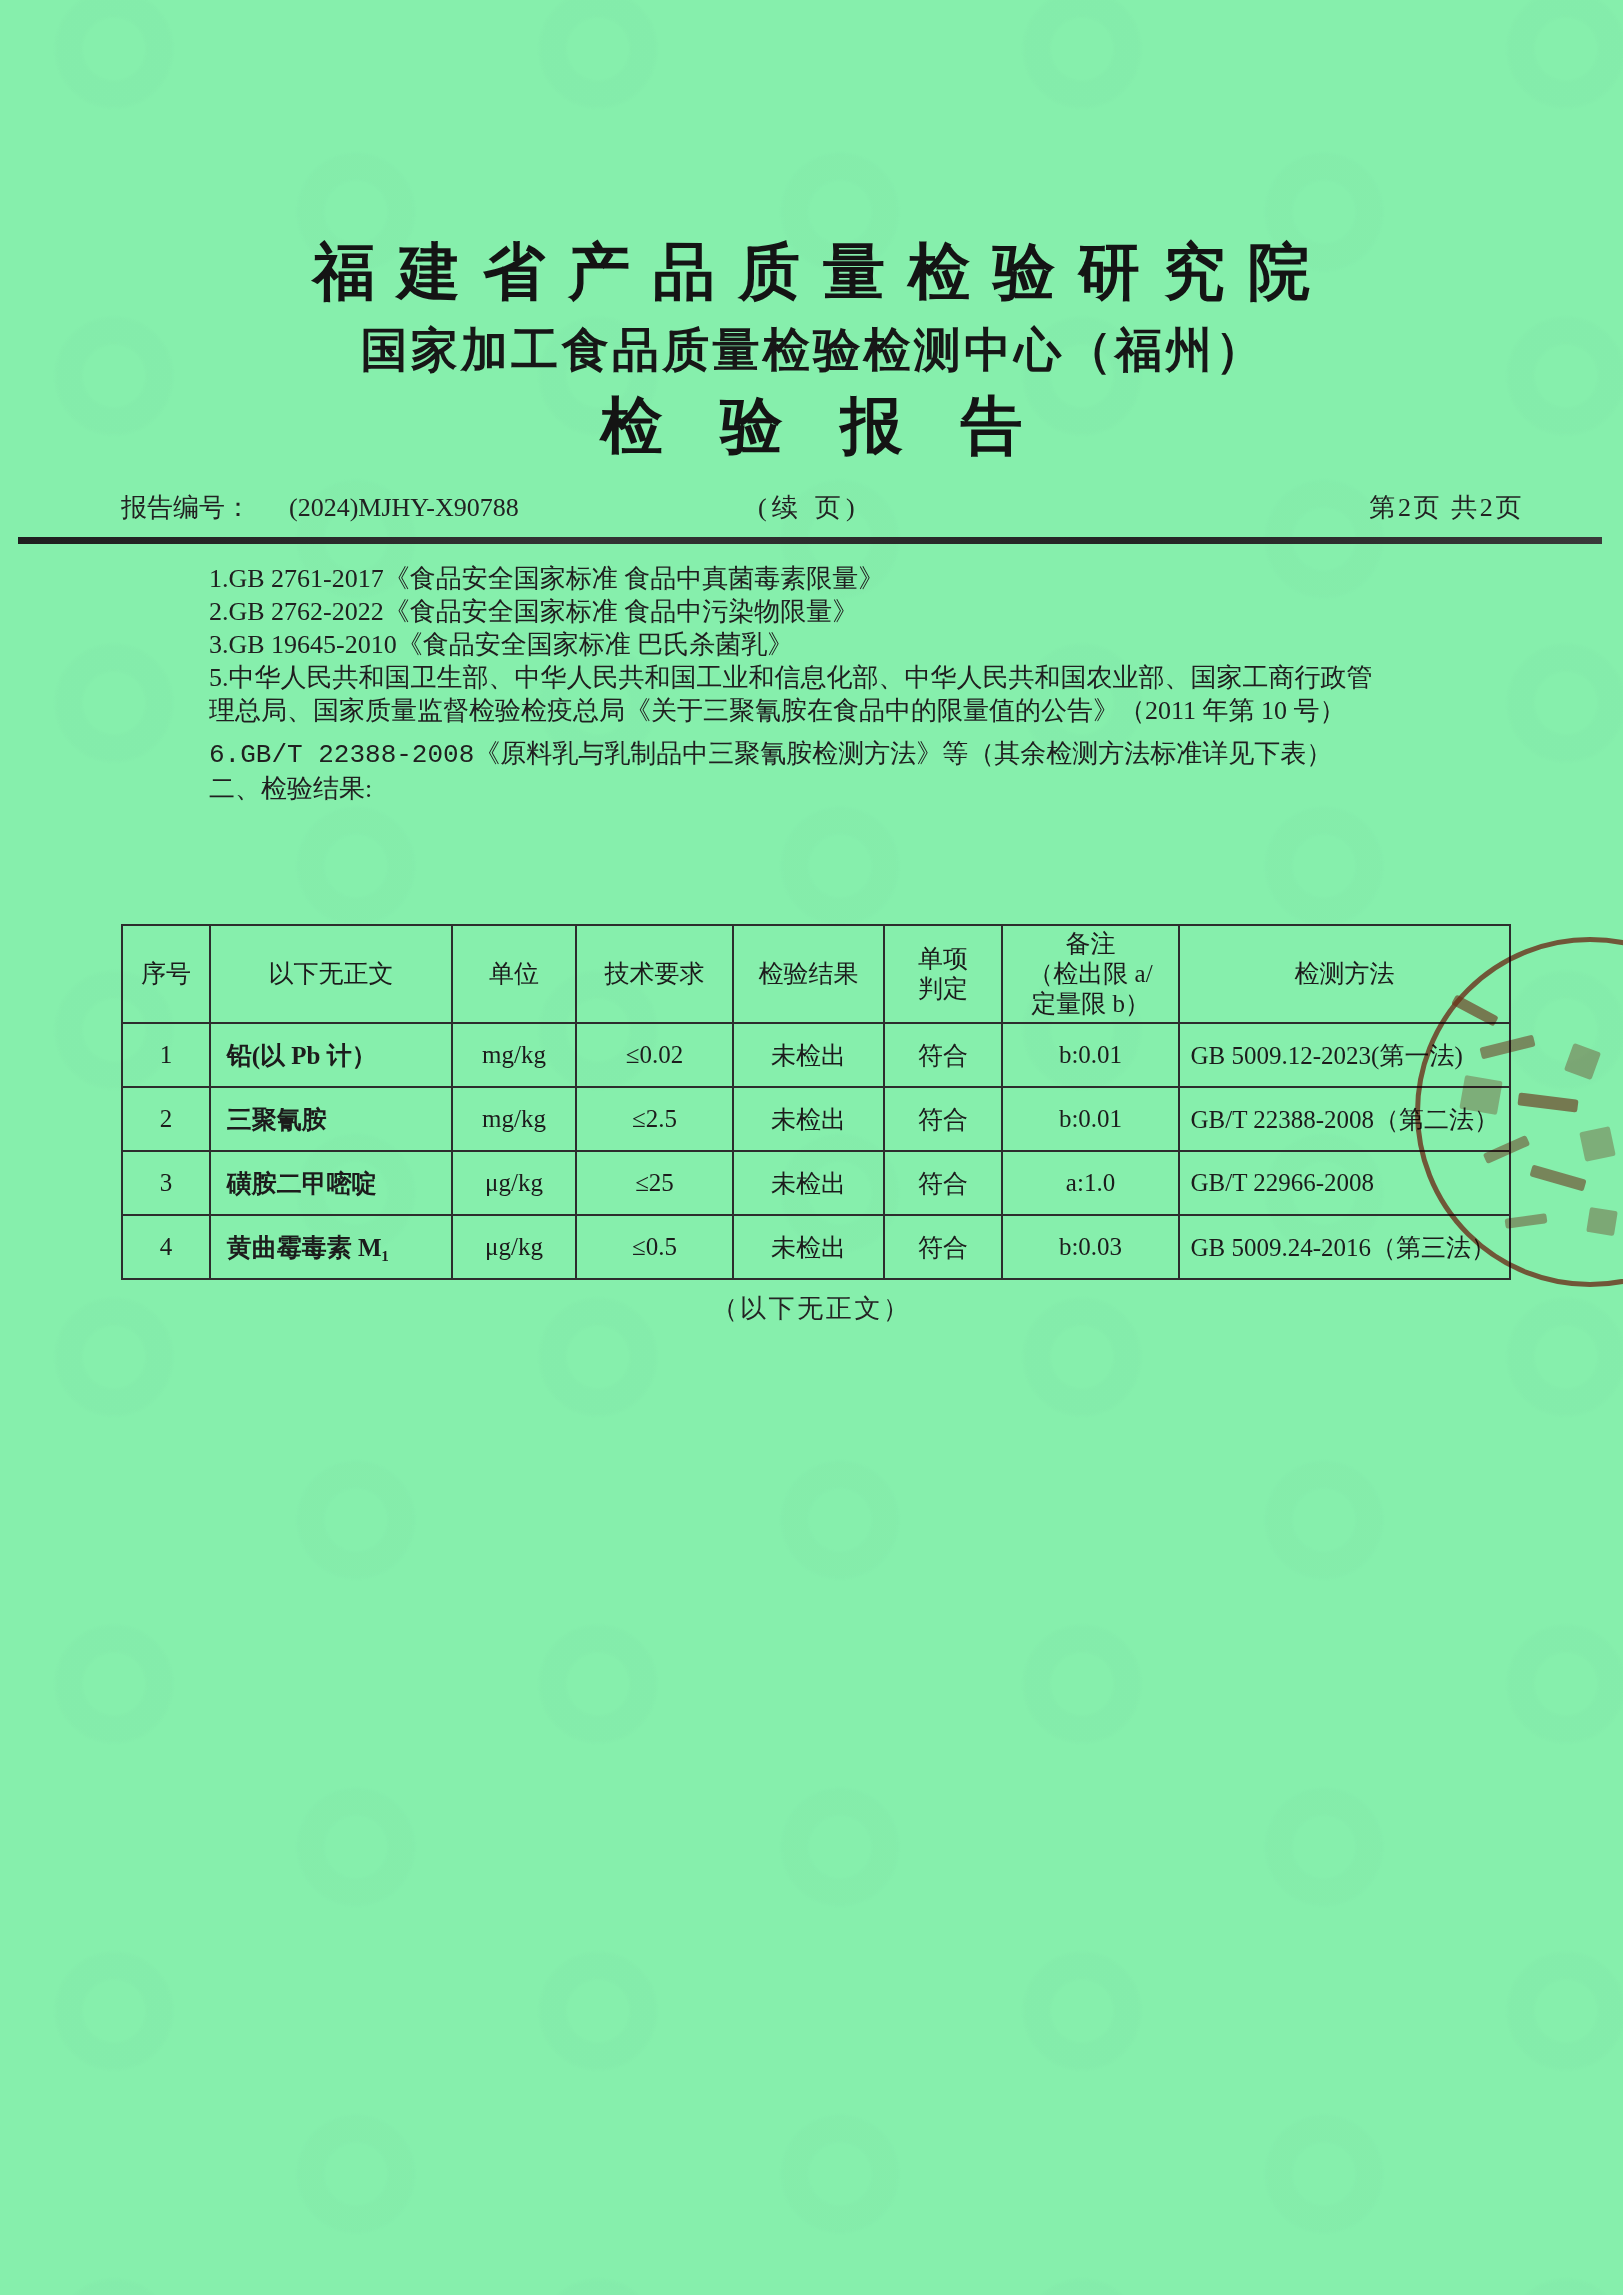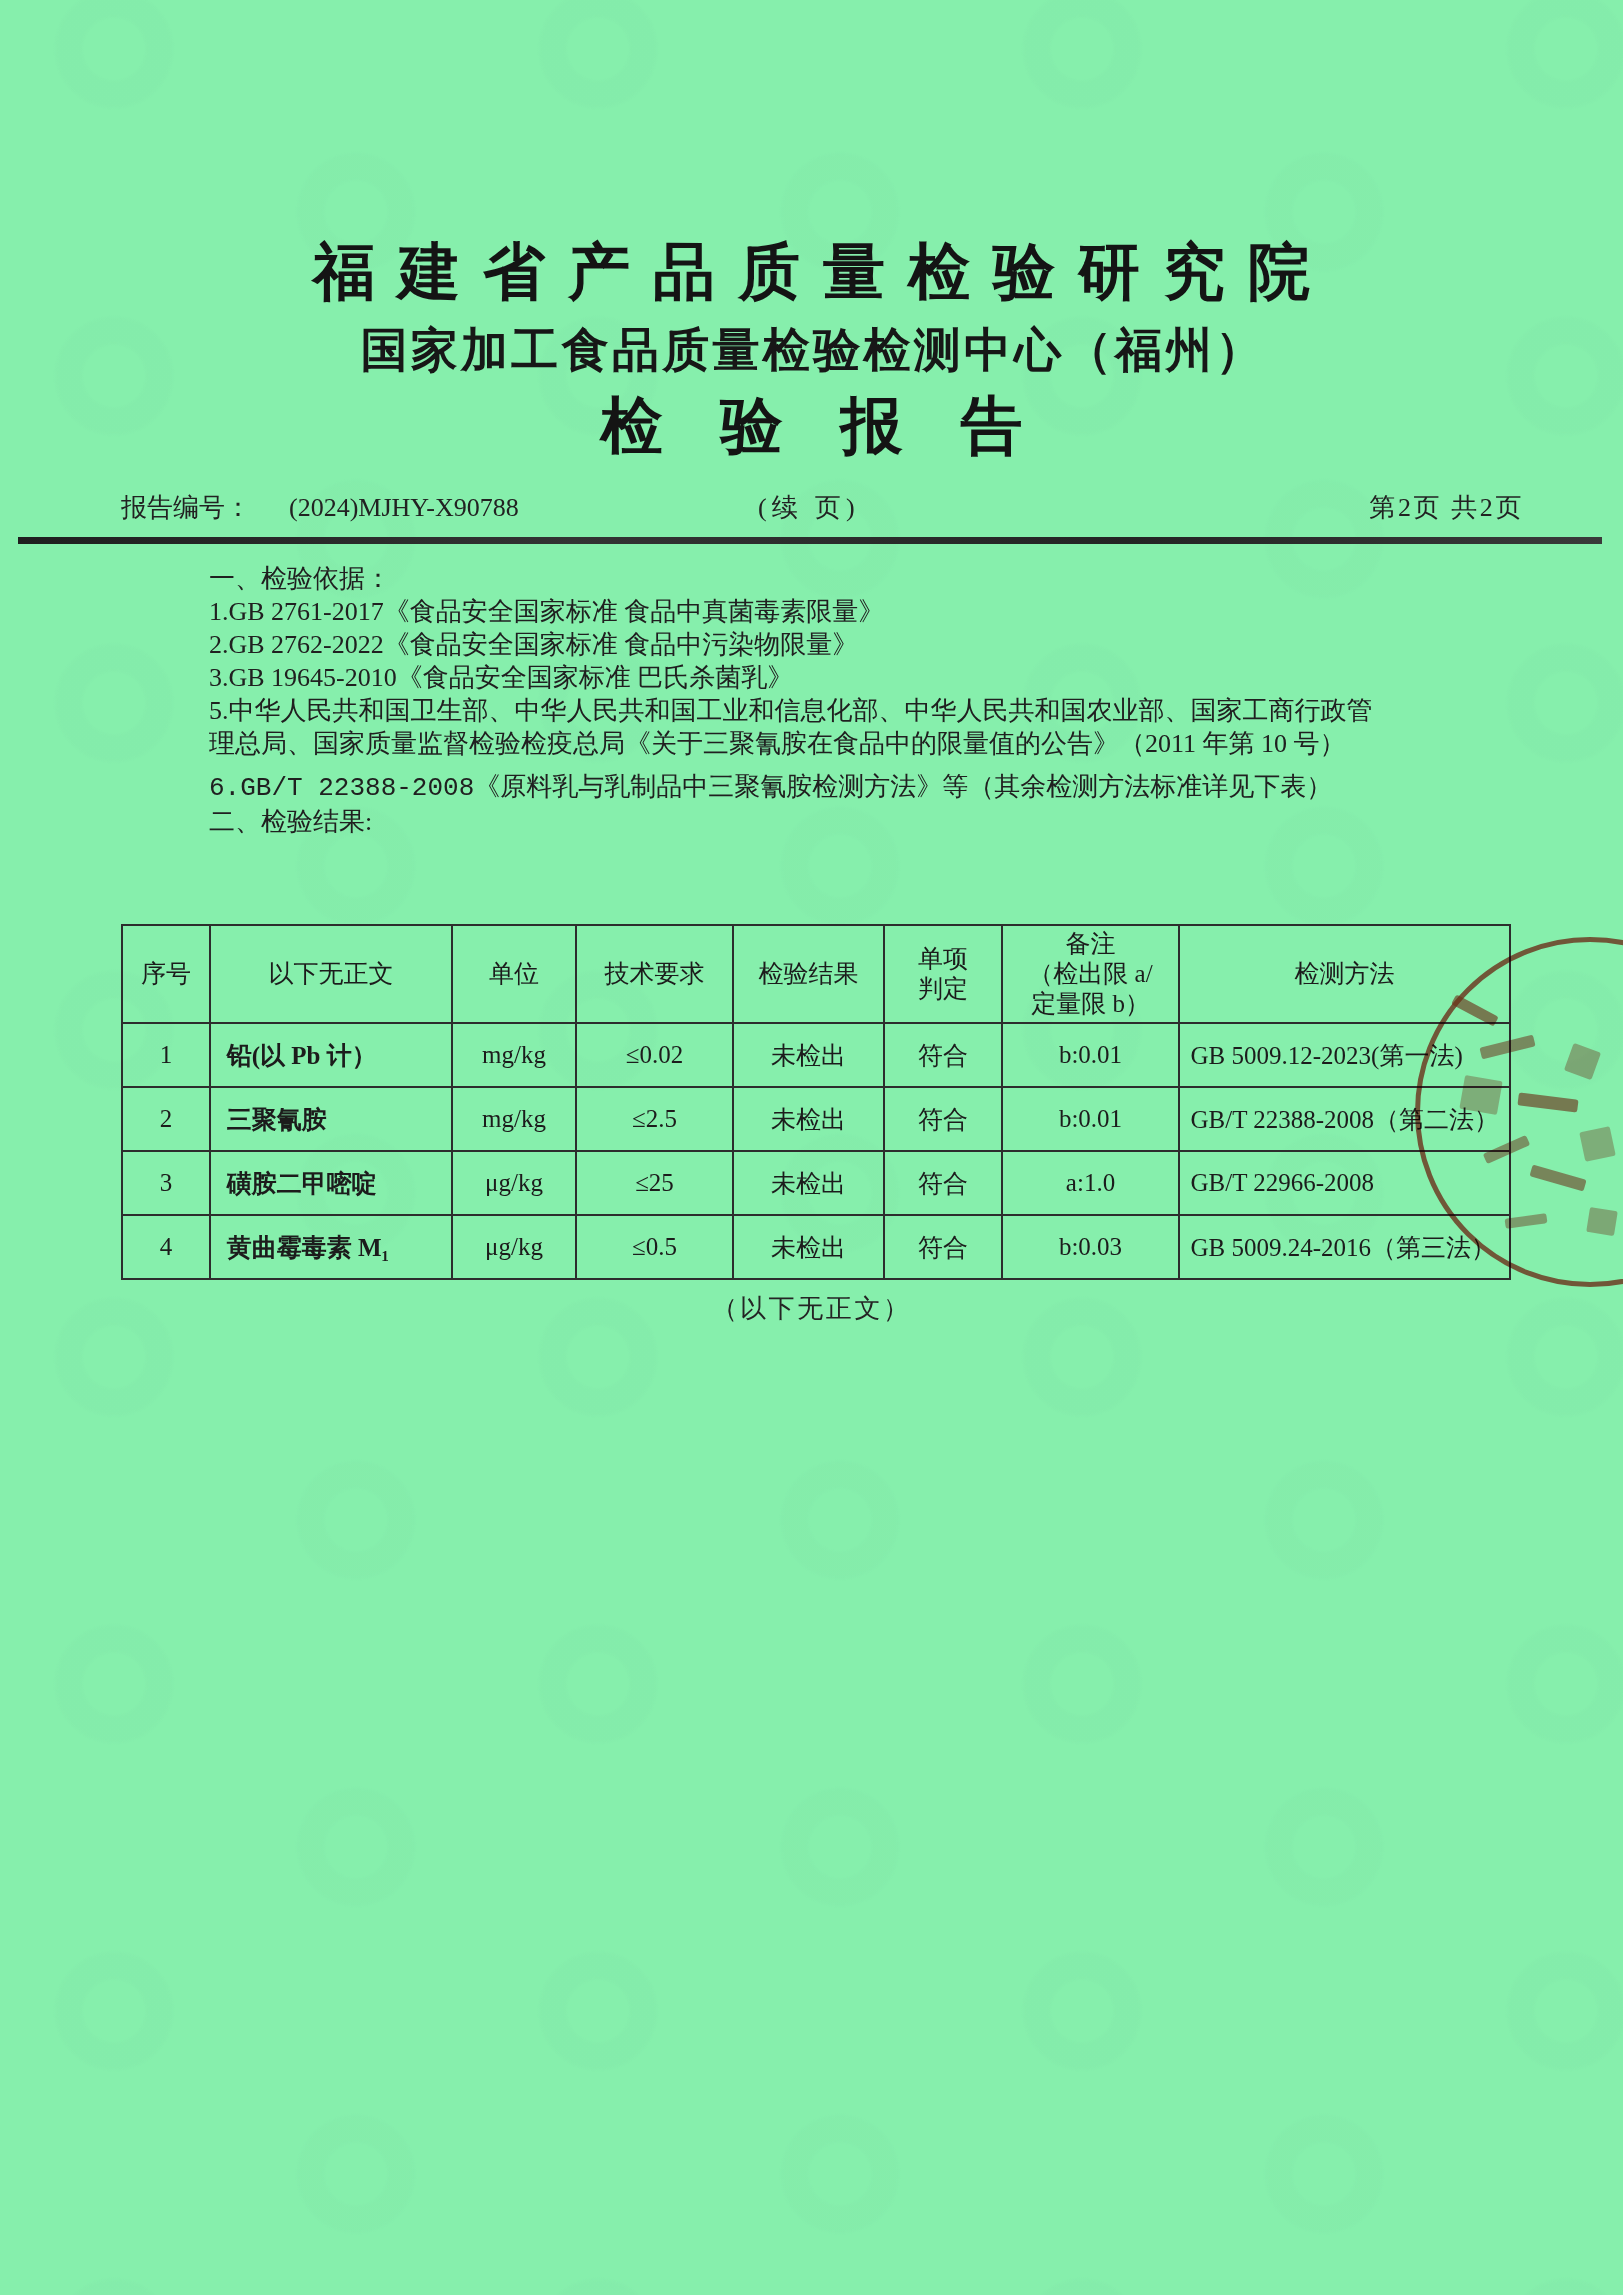--- a/index.html
+++ b/index.html
@@ -119,21 +119,20 @@
     <span class="report-no">
       <span>报告编号：</span><span class="report-no-value">(2024)MJHY-X90788</span>
     </span>
     <span class="continued">(续 页)</span>
     <span class="page-info">第2页 共2页</span>
   </div>
 
   <div class="abs rule"></div>
 
   <div class="abs body-text">
-    <p class="sec">一、检验依据：</p>
     <p>1.GB 2761-2017《食品安全国家标准 食品中真菌毒素限量》</p>
     <p>2.GB 2762-2022《食品安全国家标准 食品中污染物限量》</p>
     <p>3.GB 19645-2010《食品安全国家标准 巴氏杀菌乳》</p>
     <p>5.中华人民共和国卫生部、中华人民共和国工业和信息化部、中华人民共和国农业部、国家工商行政管理总局、国家质量监督检验检疫总局《关于三聚氰胺在食品中的限量值的公告》（2011 年第 10 号）</p>
     <p class="gap-before">6.GB/T 22388-2008《原料乳与乳制品中三聚氰胺检测方法》等（其余检测方法标准详见下表）</p>
     <p class="sec">二、检验结果:</p>
   </div>
 
   <table class="results">
     <colgroup>

